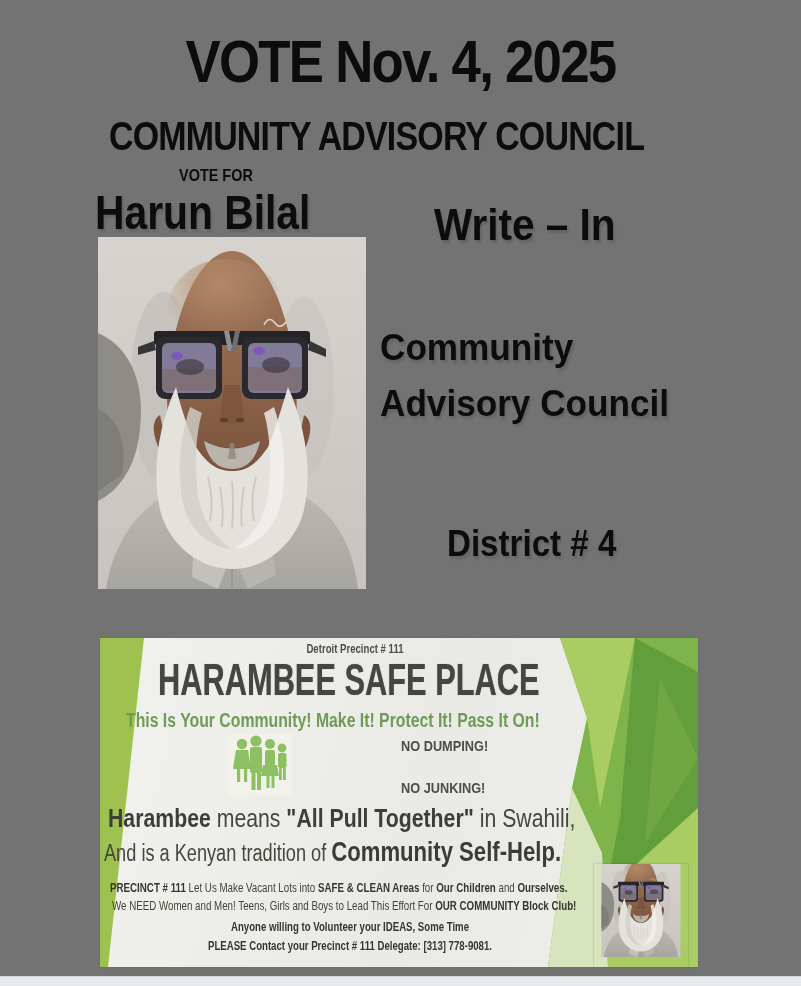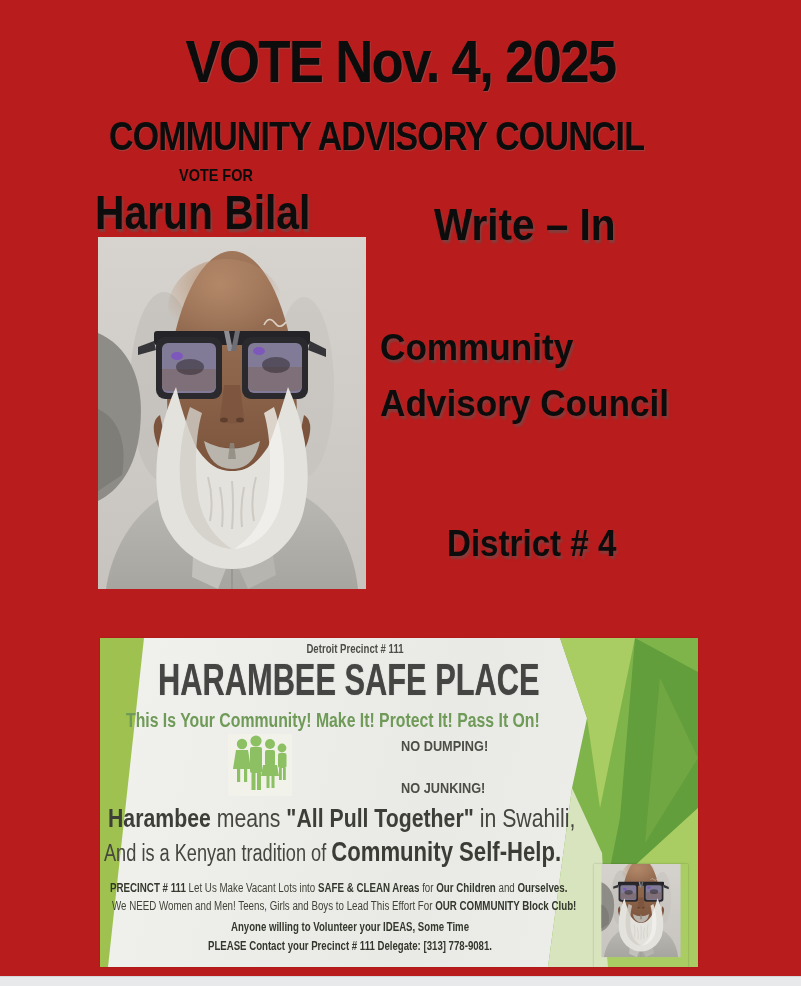--- a/index.html
+++ b/index.html
@@ -1,17 +1,17 @@
 <!DOCTYPE html>
 <html><head>
 <meta charset="utf-8">
 <style>
   html,body { margin:0; padding:0; background:#ffffff; }
   .canvas {
-    position:relative; width:801px; height:986px; background:#b91c1c;
+    position:relative; width:801px; height:986px; background:#737373;
     overflow:hidden; font-family:"Liberation Sans", sans-serif; color:#0c0c0c;
   }
   .abs { position:absolute; }
   .hdr { font-weight:bold; color:#0c0c0c; white-space:nowrap; }
 
   .vote-title {
     top:27px; left:0; width:801px; text-align:center;
     font-size:60px; letter-spacing:-2px; transform:scaleX(.88);
     text-shadow:1px 1px 1px rgba(120,120,120,.45);
   }

